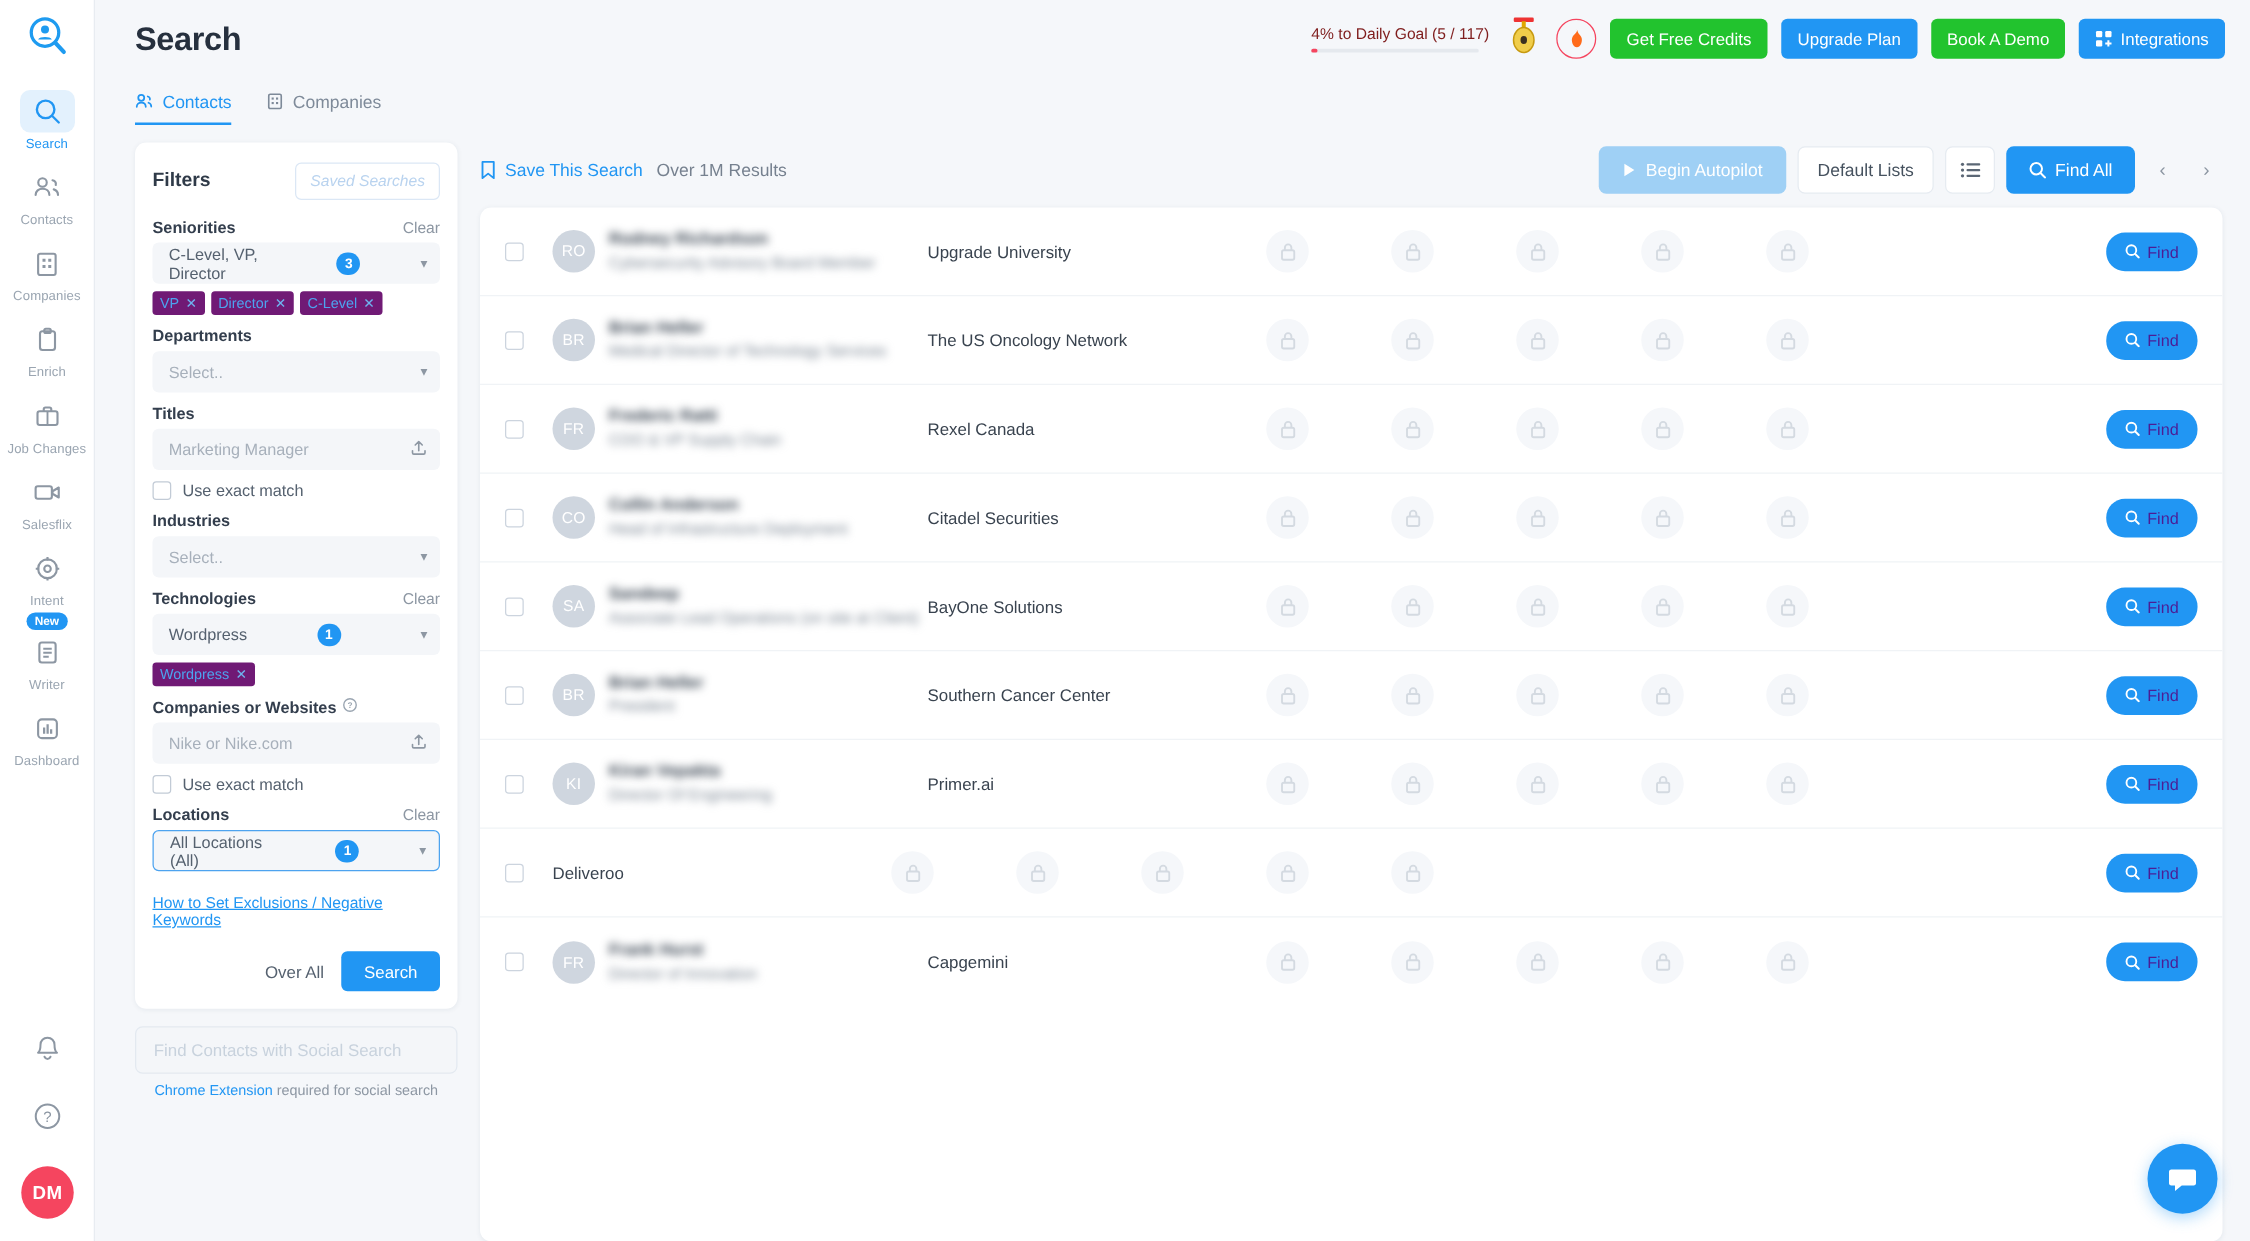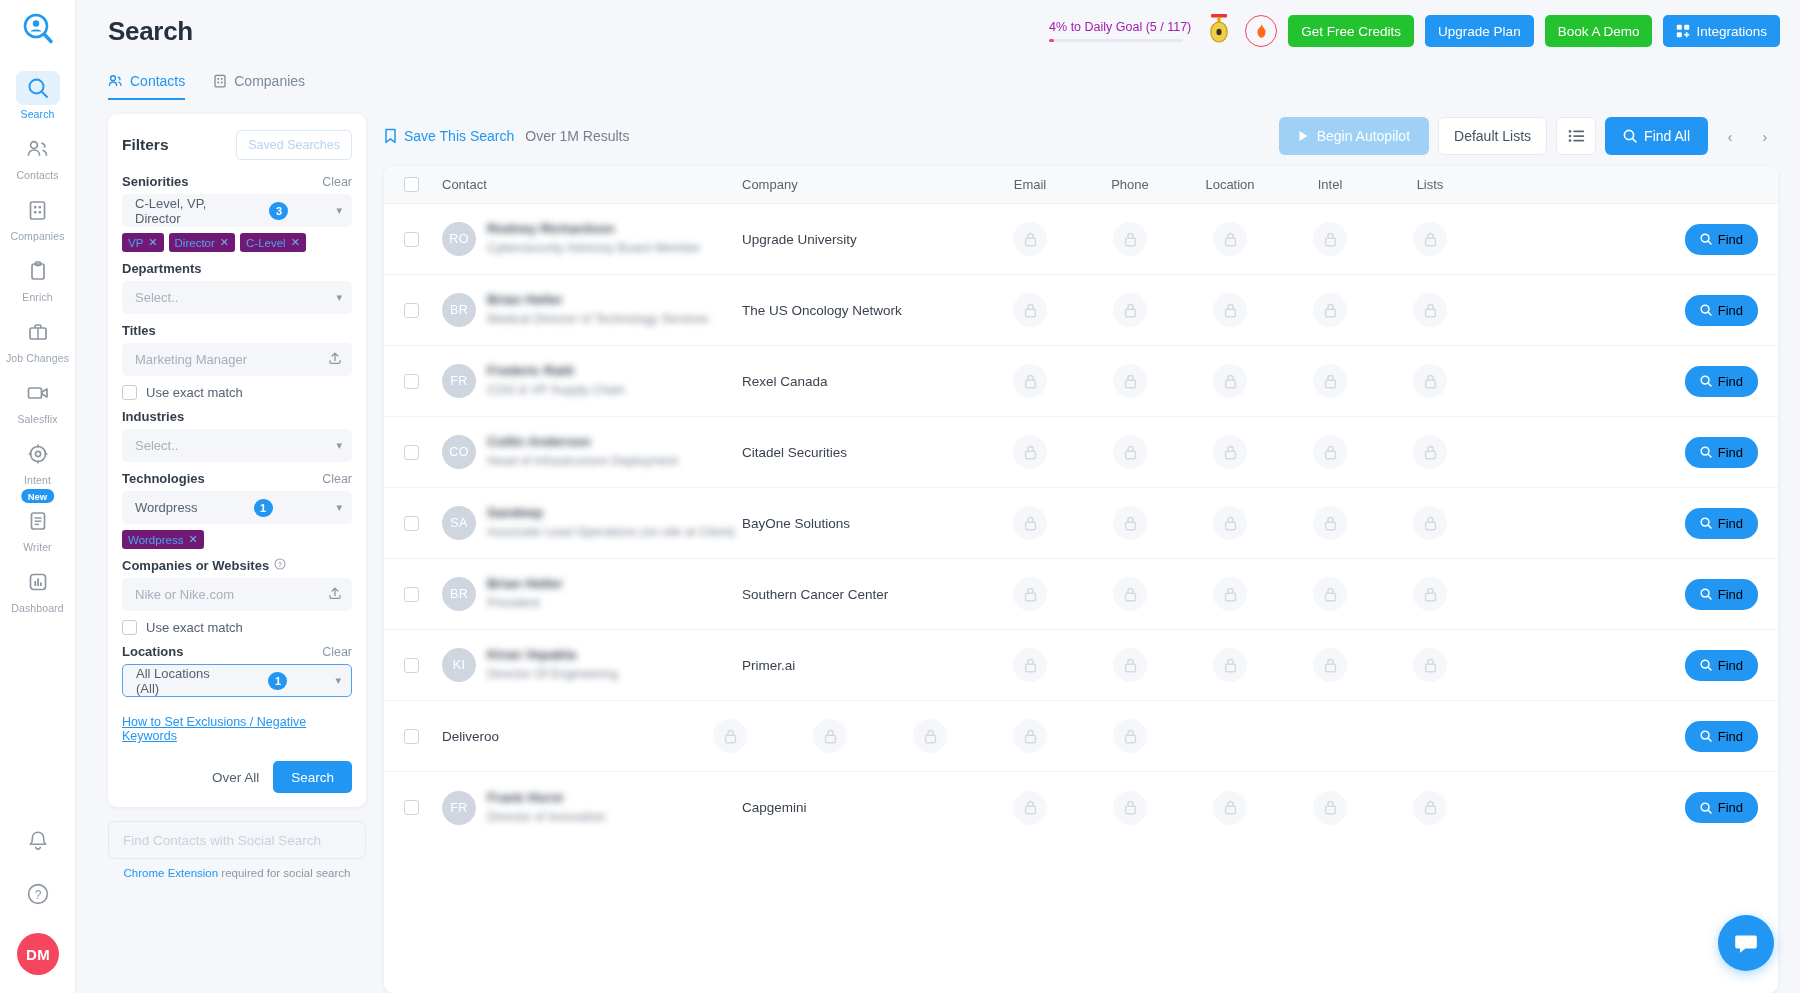--- a/index.html
+++ b/index.html
@@ -51,21 +51,21 @@
   
   .main { flex: 1; height: 993px; position: relative; overflow: hidden; }
 
   .topbar {
     height: 62px; display: flex; align-items: center;
     padding: 0 20px 0 32px; position: relative;
   }
   .page-title { font-size: 26px; font-weight: bold; color: #26303e; letter-spacing: -.3px; }
   .top-right { margin-left: auto; display: flex; align-items: center; gap: 11px; }
   .goal-wrap { display: flex; flex-direction: column; gap: 5px; margin-right: 2px; }
-  .goal-text { font-size: 12.5px; color: #a21caf; }
+  .goal-text { font-size: 12.5px; color: #7f1d1d; }
   .goal-track { width: 134px; height: 3px; background: #e5e9ee; border-radius: 2px; position: relative; }
   .goal-fill { position: absolute; left: 0; top: 0; height: 3px; width: 5px; background: #f5455f; border-radius: 2px; }
   .medal { font-size: 28px; line-height: 1; }
   .flame-circle {
     width: 32px; height: 32px; border-radius: 50%; border: 1.5px solid #f5455f;
     display: flex; align-items: center; justify-content: center; font-size: 16px;
   }
   .btn {
     border: none; border-radius: 5px; color: #fff; font-size: 13.5px;
     padding: 0 13px; height: 32px; display: flex; align-items: center; gap: 6px;
@@ -88,20 +88,21 @@
   .filters-card {
     background: #fff; border-radius: 9px; padding: 16px 14px 14px 14px;
     box-shadow: 0 1px 4px rgba(30,50,80,.07);
   }
   .filters-head { display: flex; align-items: center; justify-content: space-between; margin-bottom: 14px; }
   .filters-title { font-size: 15.5px; color: #2f3a48; font-weight: 600; }
   .saved-searches {
     border: 1px solid #dbe7f5; border-radius: 5px; color: #b9d3ef;
     font-size: 12.5px; padding: 7px 11px; background: #fff; cursor: pointer;
     font-family: inherit;
+    font-style: italic;
   }
   .f-group { margin-bottom: 9px; }
   .f-label-row { display: flex; align-items: center; justify-content: space-between; margin-bottom: 5px; }
   .f-label { font-size: 13px; color: #333e4d; font-weight: bold; display:flex; align-items:center; gap:5px;}
   .f-clear { font-size: 12.5px; color: #8d97a3; cursor: pointer; }
   .f-select {
     background: #f4f6f9; border: none; border-radius: 5px; height: 33px;
     display: flex; align-items: center; padding: 0 10px 0 13px;
     font-size: 13px; color: #55616f; position: relative;
     cursor: pointer;
@@ -210,21 +211,21 @@
   .ctitle {
     font-size: 12.5px; color: #7b8693; filter: blur(3.2px); user-select: none;
     max-width: 250px; line-height: 1.35;
   }
   .company-name { font-size: 13.5px; color: #39434f; }
   .lock-pill {
     width: 34px; height: 34px; border-radius: 50%; background: #f5f7fa;
     display: inline-flex; align-items: center; justify-content: center;
   }
   .btn-find {
-    background: #2196f3; color: #000000; border: none; border-radius: 15px; height: 31px;
+    background: #2196f3; color: #4c1d95; border: none; border-radius: 15px; height: 31px;
     padding: 0 15px; font-size: 13px; display: flex; align-items: center; gap: 6px;
     cursor: pointer; font-family: inherit;
   }
   .chat-bubble {
     position: absolute; right: 26px; bottom: 22px; width: 56px; height: 56px;
     border-radius: 50%; background: #2196f3; display: flex; align-items: center;
     justify-content: center; box-shadow: 0 3px 12px rgba(33,150,243,.38); cursor: pointer;
   }
 </style>
 </head>
@@ -621,33 +622,20 @@
                   </svg>
               </span>
               <span>Find All</span>
             </button>
             <button class="pager-btn">‹</button>
             <button class="pager-btn">›</button>
           </div>
         </div>
 
         <div class="table-card">
-          <div class="thead">
-            <div class="col-check">
-              <div class="row-cb"></div>
-            </div>
-            <div class="th col-contact">Contact</div>
-            <div class="th col-company">Company</div>
-            <div class="th col-email">Email</div>
-            <div class="th col-phone">Phone</div>
-            <div class="th col-location">Location</div>
-            <div class="th col-intel">Intel</div>
-            <div class="th col-lists">Lists</div>
-            <div class="col-find"></div>
-          </div>
           <div id="rows-container">
               <div class="tr">
                 <div class="col-check">
                   <div class="row-cb"></div>
                 </div>
                 <div class="col-contact">
                   <div class="contact-cell">
                     <div class="av">RO</div>
                     <div class="contact-text">
                       <div class="cname">Rodney Richardson</div>

